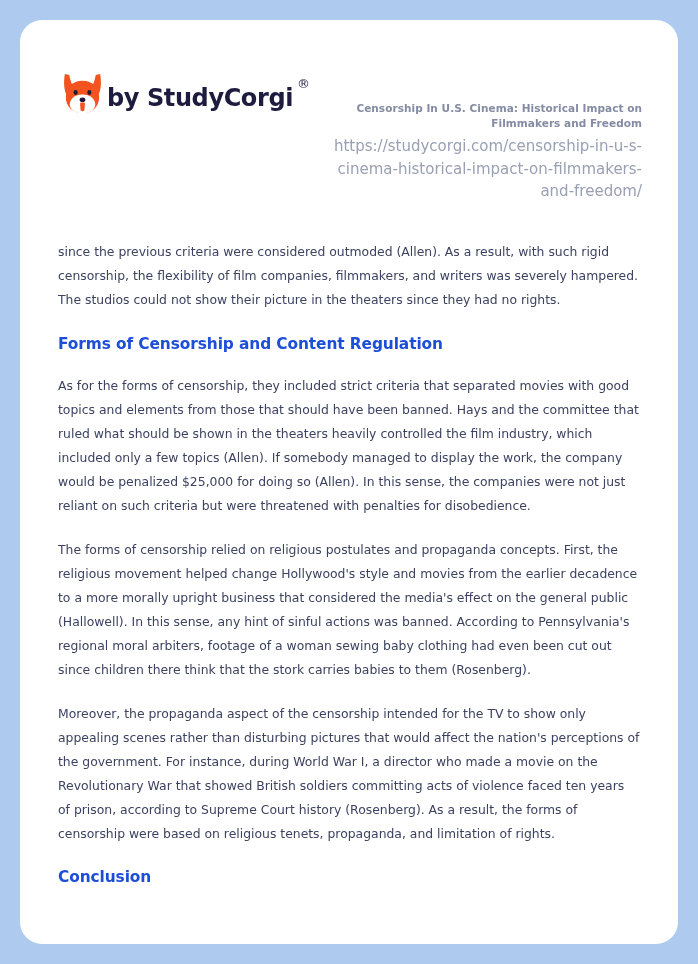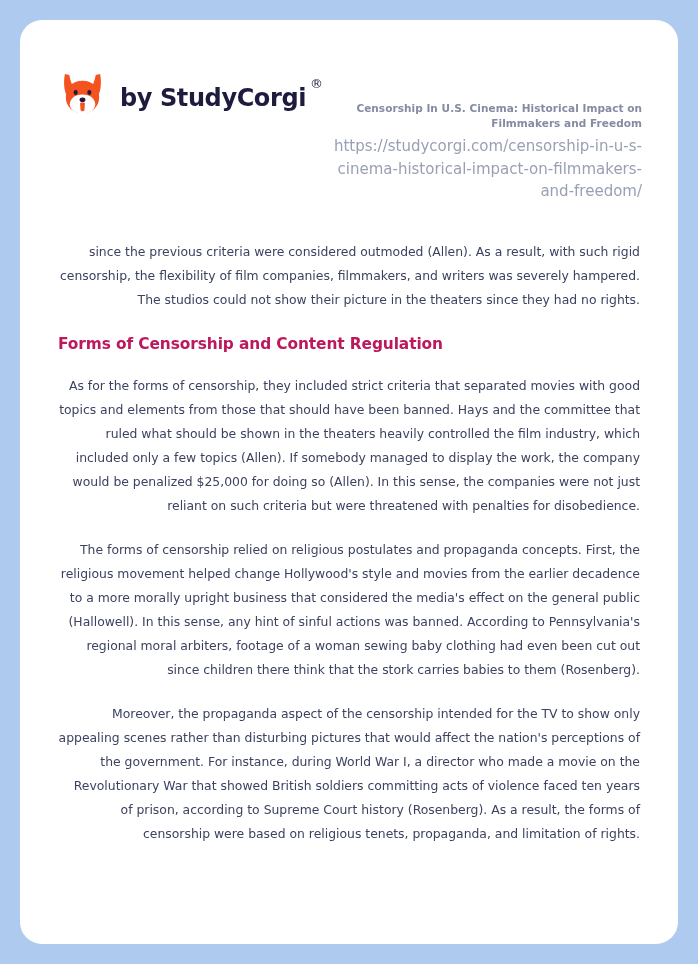--- a/index.html
+++ b/index.html
@@ -30,21 +30,20 @@
   .doc-header {
     display: flex;
     align-items: flex-start;
     justify-content: space-between;
     padding: 42px 36px 0 38px;
   }
 
   .brand {
     display: flex;
     align-items: center;
-    gap: 13px;
     padding-top: 7px;
   }
 
   .brand-logo {
     width: 49px;
     height: 49px;
     flex: 0 0 49px;
     display: block;
   }
 
@@ -101,27 +100,27 @@
     padding: 0 38px 0 38px;
     margin-top: 37px;
   }
 
   .para {
     color: #3c4260;
     font-family: "DejaVu Sans", sans-serif;
     font-size: 12.4px;
     line-height: 24px;
     margin-bottom: 20px;
-    text-align: right;
+    text-align: left;
   }
 
   .para:last-child { margin-bottom: 0; }
 
   .section-heading {
-    color: #be185d;
+    color: #1d4ed8;
     font-family: "DejaVu Sans", sans-serif;
     font-size: 15.4px;
     font-weight: bold;
     line-height: 1.3;
     letter-spacing: -0.1px;
     margin-top: 22px;
     margin-bottom: 20px;
   }
 
   .heading-tight { margin-top: 21px; margin-bottom: 0; }
@@ -169,16 +168,17 @@
     <p class="para">since the previous criteria were considered outmoded (Allen). As a result, with such rigid censorship, the flexibility of film companies, filmmakers, and writers was severely hampered. The studios could not show their picture in the theaters since they had no rights.</p>
 
     <h2 class="section-heading">Forms of Censorship and Content Regulation</h2>
 
     <p class="para">As for the forms of censorship, they included strict criteria that separated movies with good topics and elements from those that should have been banned. Hays and the committee that ruled what should be shown in the theaters heavily controlled the film industry, which included only a few topics (Allen). If somebody managed to display the work, the company would be penalized $25,000 for doing so (Allen). In this sense, the companies were not just reliant on such criteria but were threatened with penalties for disobedience.</p>
 
     <p class="para">The forms of censorship relied on religious postulates and propaganda concepts. First, the religious movement helped change Hollywood's style and movies from the earlier decadence to a more morally upright business that considered the media's effect on the general public (Hallowell). In this sense, any hint of sinful actions was banned. According to Pennsylvania's regional moral arbiters, footage of a woman sewing baby clothing had even been cut out since children there think that the stork carries babies to them (Rosenberg).</p>
 
     <p class="para">Moreover, the propaganda aspect of the censorship intended for the TV to show only appealing scenes rather than disturbing pictures that would affect the nation's perceptions of the government. For instance, during World War I, a director who made a movie on the Revolutionary War that showed British soldiers committing acts of violence faced ten years of prison, according to Supreme Court history (Rosenberg). As a result, the forms of censorship were based on religious tenets, propaganda, and limitation of rights.</p>
 
+    <h2 class="section-heading heading-tight">Conclusion</h2>
 
   </div>
 
 </div>
 
 </body></html>

